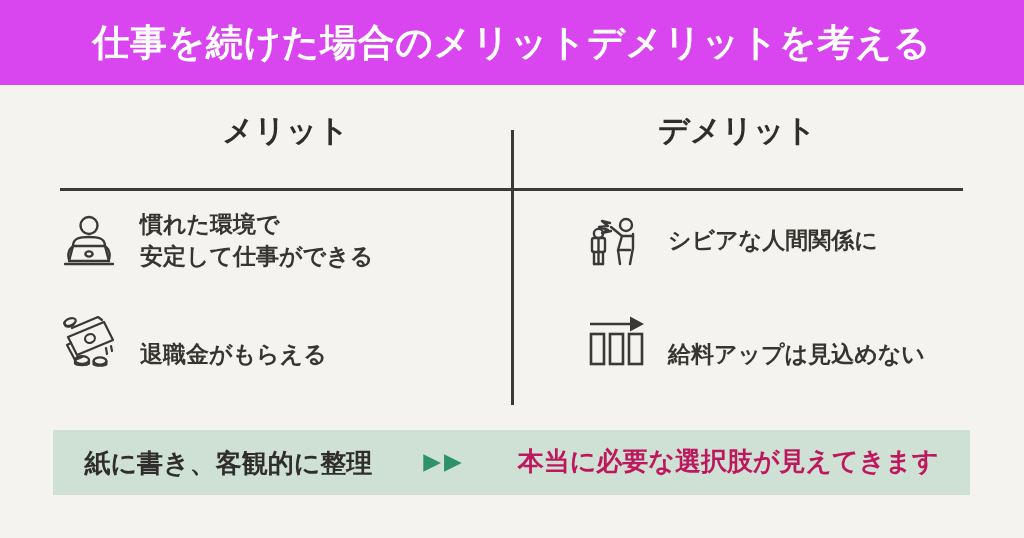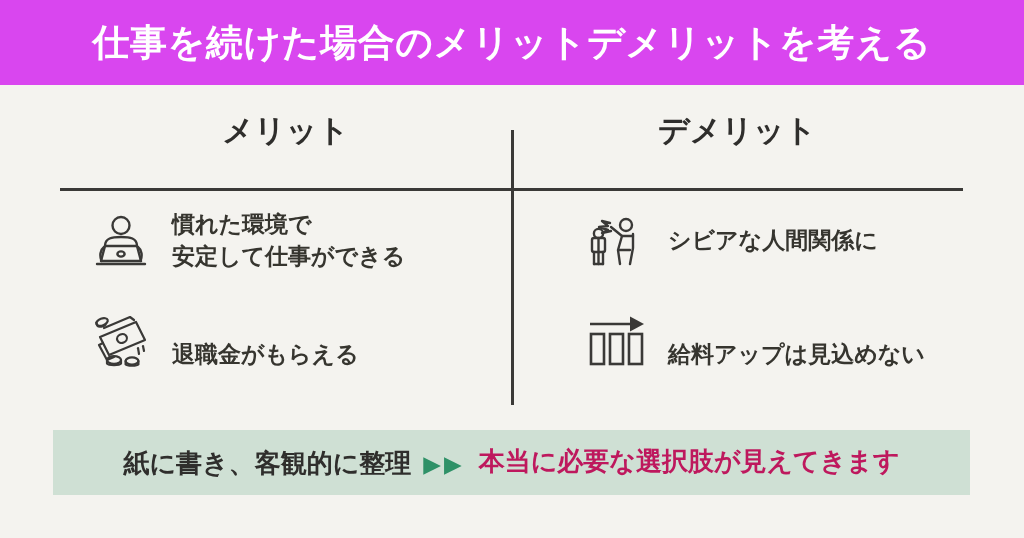--- a/index.html
+++ b/index.html
@@ -84,21 +84,21 @@
     position: absolute;
     left: 0;
     top: 122px;
     width: 1024px;
     display: flex;
   }
   .column {
     width: 512px;
     box-sizing: border-box;
   }
-  .column.left  { padding-left: 88px; }
+  .column.left  { padding-left: 56px; }
   .column.right { padding-left: 72px; }
 
   .point {
     display: flex;
     align-items: center;
     margin-bottom: 26px;
     height: 72px;
   }
   .point-icon {
     width: 66px;
@@ -125,22 +125,23 @@
     top: 430px;
     width: 917px;
     height: 65px;
     background: #cfe0d4;
     display: flex;
     align-items: center;
     justify-content: center;
   }
   .banner-inner {
     display: flex;
-    align-items: flex-end;
+    align-items: flex-start;
     white-space: nowrap;
+    gap: 39px;
   }
   .banner-lead {
     font-size: 26px;
     font-weight: 700;
     color: #2f2e2c;
     line-height: 1;
   }
   .banner-arrows {
     color: #2e9167;
     font-size: 23px;

